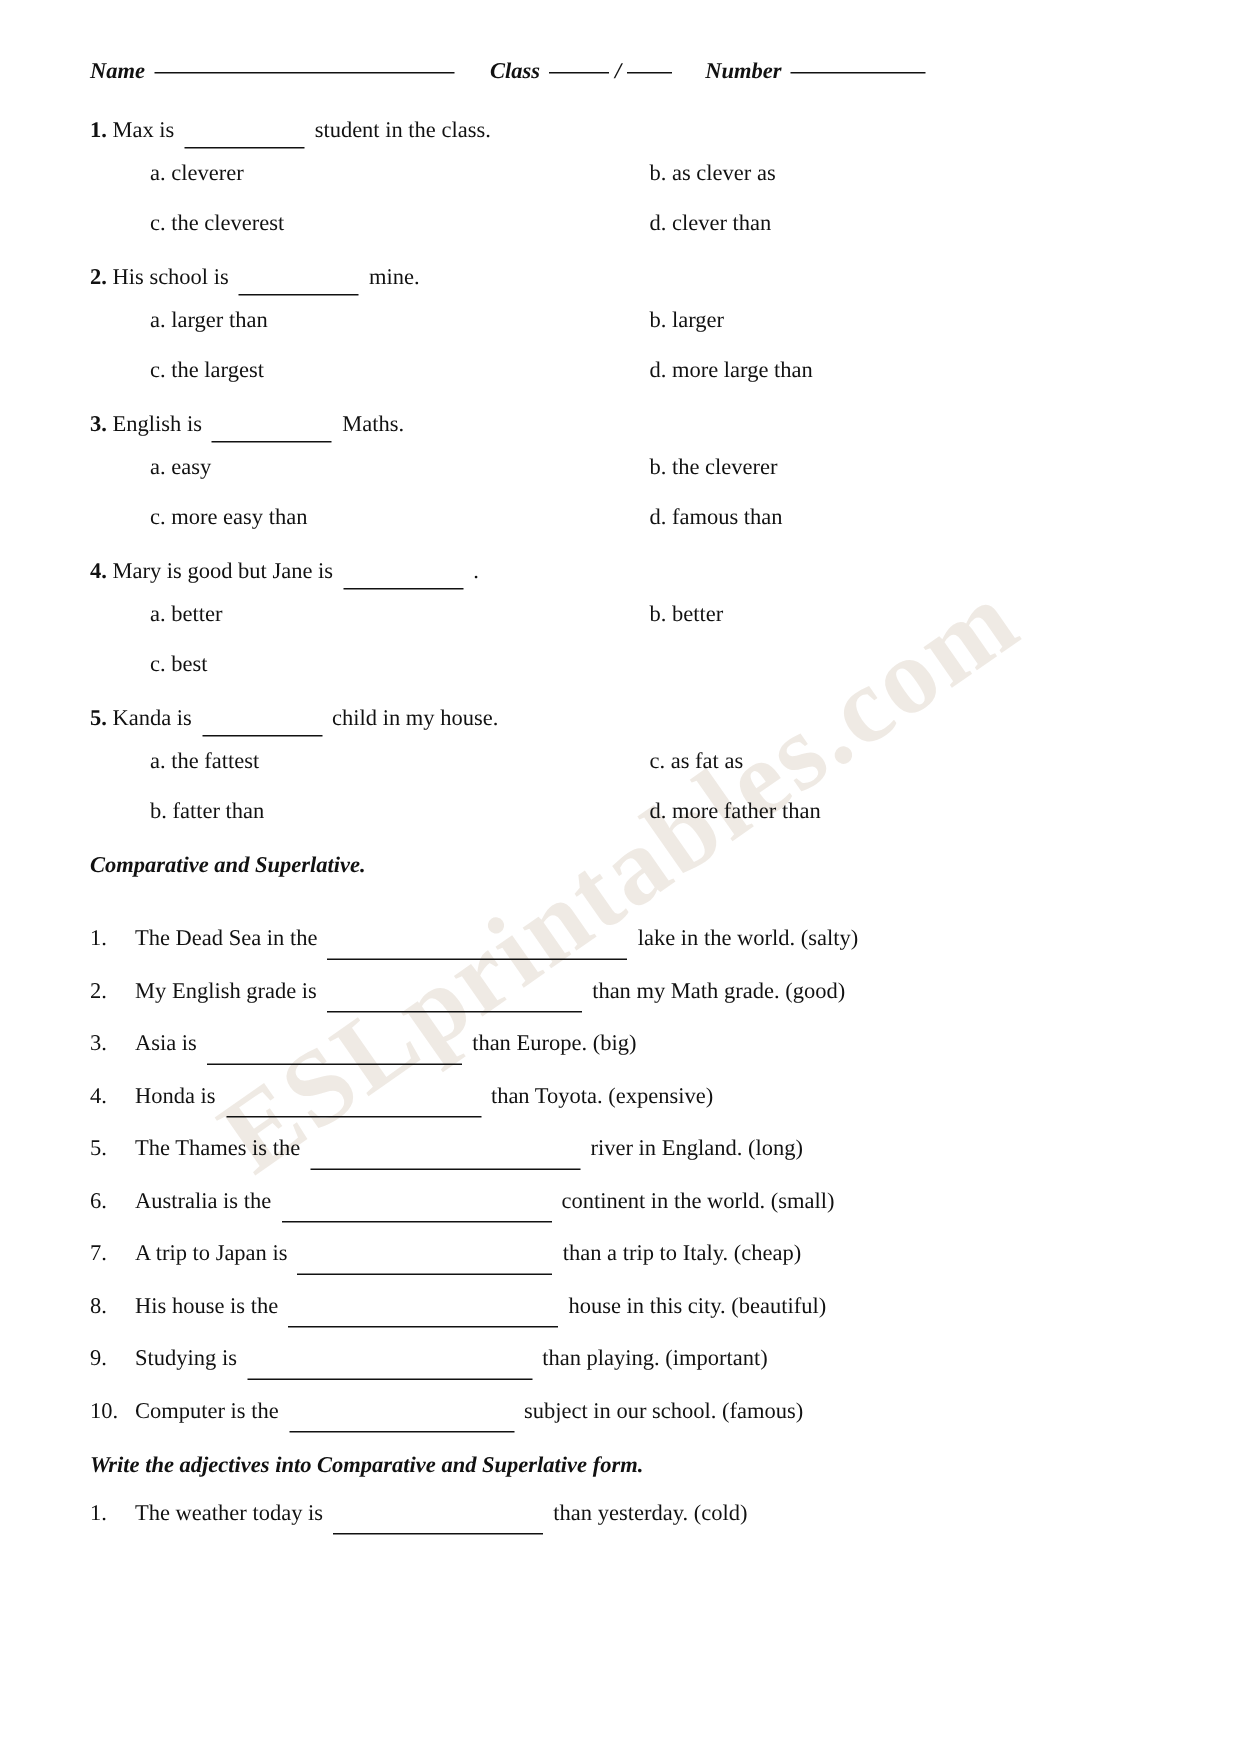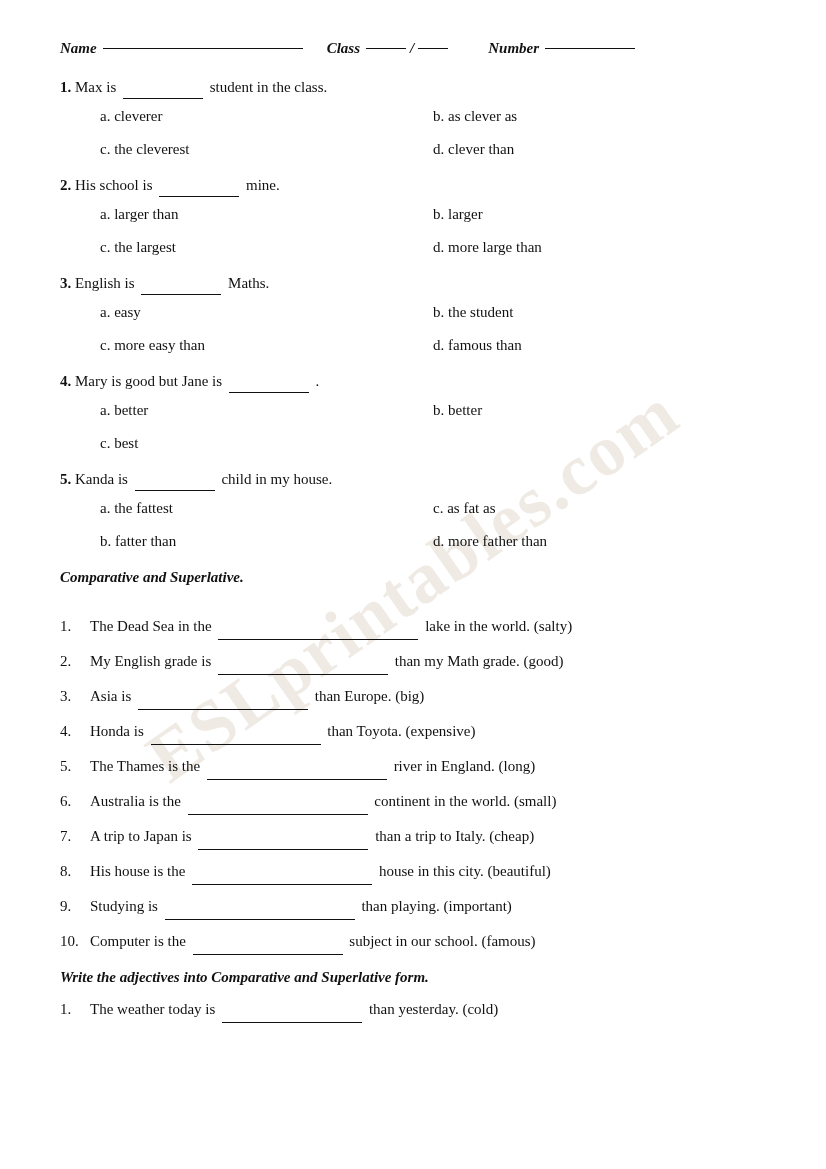--- a/index.html
+++ b/index.html
@@ -100,21 +100,21 @@
 
 <div class="content">
 
   <div class="header-line">
     <span class="header-label">Name</span>
     <span class="underline" style="min-width:200px;"></span>
     <span style="margin-left:20px;" class="header-label">Class</span>
     <span class="short-underline"></span>
     <span>/</span>
     <span class="short-underline" style="min-width:30px;"></span>
-    <span style="margin-left:36px;" class="header-label">Number</span>
+    <span style="margin-left:18px;" class="header-label">Number</span>
     <span class="underline" style="min-width:90px;"></span>
   </div>
 
   <div id="mcq-container">
       <div class="question-block">
         <div class="question-stem"><strong>1.</strong> Max is <span style="display:inline-block;border-bottom:1.5px solid #111;min-width:80px;vertical-align:bottom;margin:0 3px;"></span> student in the class.</div>
         <div class="options-grid">
           <div class="option">a.  cleverer</div>
           <div class="option">b.  as clever as</div>
           <div class="option">c.  the cleverest</div>
@@ -127,21 +127,21 @@
           <div class="option">a.  larger than</div>
           <div class="option">b.  larger</div>
           <div class="option">c.  the largest</div>
           <div class="option">d.  more large than</div>
         </div>
       </div>
       <div class="question-block">
         <div class="question-stem"><strong>3.</strong> English is <span style="display:inline-block;border-bottom:1.5px solid #111;min-width:80px;vertical-align:bottom;margin:0 3px;"></span> Maths.</div>
         <div class="options-grid">
           <div class="option">a.  easy</div>
-          <div class="option">b.  the student</div>
+          <div class="option">b.  the cleverer</div>
           <div class="option">c.  more easy than</div>
           <div class="option">d.  famous than</div>
         </div>
       </div>
       <div class="question-block">
         <div class="question-stem"><strong>4.</strong> Mary is good but Jane is <span style="display:inline-block;border-bottom:1.5px solid #111;min-width:80px;vertical-align:bottom;margin:0 3px;"></span> .</div>
         <div class="options-grid">
           <div class="option">a.  better</div>
           <div class="option">b.  better</div>
           <div class="option">c.  best</div>

